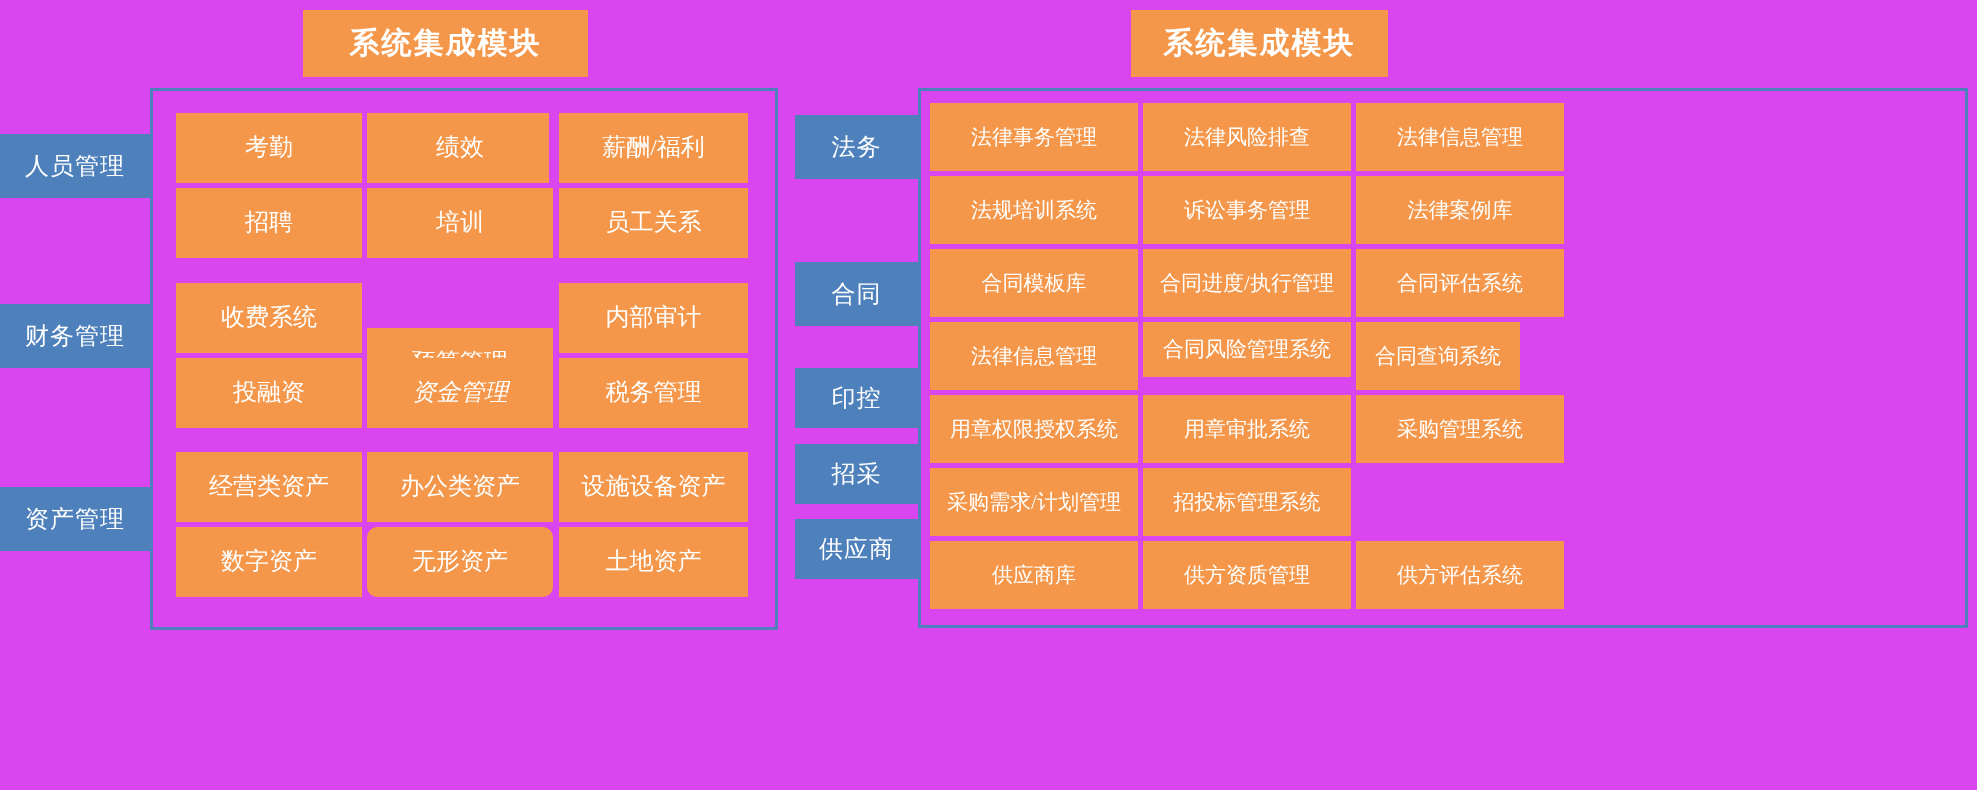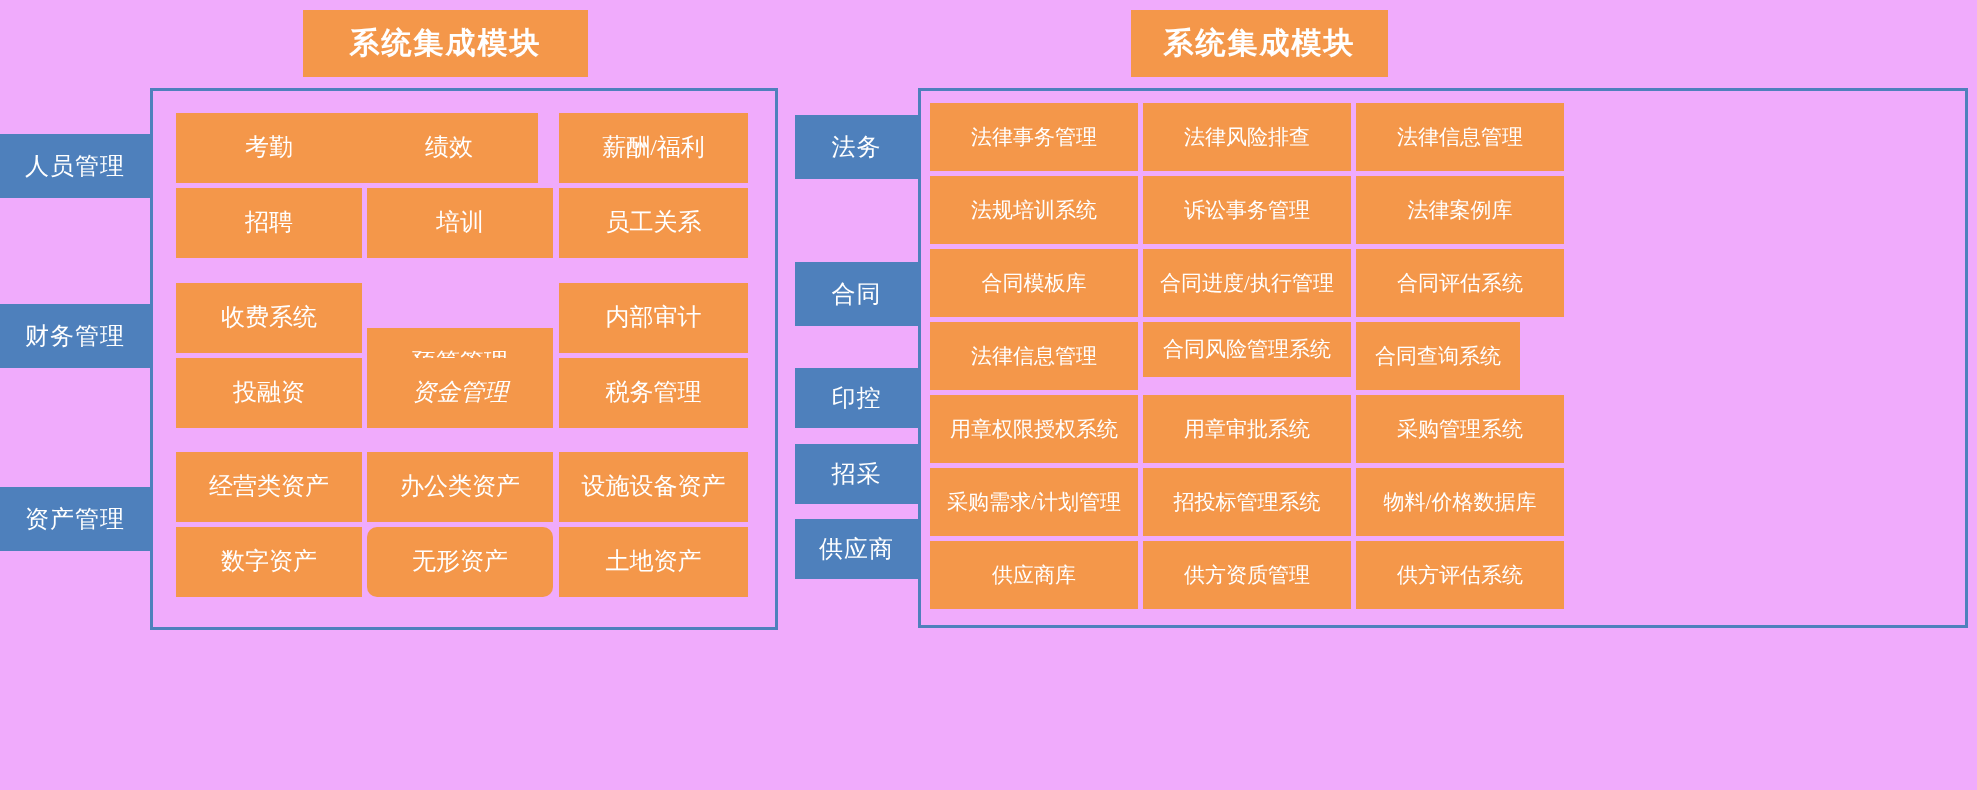--- a/index.html
+++ b/index.html
@@ -1,18 +1,18 @@
 <!DOCTYPE html>
 <html><head>
 <meta charset="utf-8">
 <style>
   html,body{margin:0;padding:0;background:#000;}
   body{width:1977px;height:790px;overflow:hidden;
        font-family:"Liberation Serif","DejaVu Serif",serif;}
-  .stage{position:relative;width:1977px;height:790px;background:#f0abfc;}
+  .stage{position:relative;width:1977px;height:790px;background:#d946ef;}
 
   
   .title-box{
     position:absolute;background:#F4974A;color:#fff;
     display:flex;align-items:center;justify-content:center;
     font-size:30px;font-weight:700;letter-spacing:2px;
   }
   .panel{
     position:absolute;border:3px solid #4E80BC;background:transparent;
     box-sizing:border-box;
@@ -38,21 +38,21 @@
 
   <div class="title-box" style="left:303px;top:10px;width:285px;height:67px;">系统集成模块</div>
 
   <div class="panel" style="left:150px;top:88px;width:628px;height:542px;"></div>
 
   <div class="side-label" style="left:0px;top:134px;width:150px;height:64px;">人员管理</div>
   <div class="side-label" style="left:0px;top:304px;width:150px;height:64px;">财务管理</div>
   <div class="side-label" style="left:0px;top:487px;width:150px;height:64px;">资产管理</div>
 
   <div class="cell s1" style="left:176px;top:113px;width:186px;height:70px;">考勤</div>
-  <div class="cell s1" style="left:356px;top:113px;width:182px;height:70px;padding-left:8px;">绩效</div>
+  <div class="cell s1" style="left:367px;top:113px;width:182px;height:70px;padding-left:8px;">绩效</div>
   <div class="cell s1" style="left:559px;top:113px;width:189px;height:70px;">薪酬/福利</div>
 
   <div class="cell s1" style="left:176px;top:188px;width:186px;height:70px;">招聘</div>
   <div class="cell s1" style="left:367px;top:188px;width:186px;height:70px;">培训</div>
   <div class="cell s1" style="left:559px;top:188px;width:189px;height:70px;">员工关系</div>
 
   <div class="cell s1" style="left:176px;top:283px;width:186px;height:70px;">收费系统</div>
   <div class="cell s1" style="left:367px;top:283px;width:186px;height:70px;margin-top:45px;">预算管理</div>
   <div class="cell s1" style="left:559px;top:283px;width:189px;height:70px;">内部审计</div>
 
@@ -93,19 +93,18 @@
   <div class="cell s2" style="left:930px;top:322px;width:208px;height:68px;">法律信息管理</div>
   <div class="cell s2" style="left:1143px;top:322px;width:208px;height:55px;">合同风险管理系统</div>
   <div class="cell s2" style="left:1356px;top:322px;width:164px;height:68px;">合同查询系统</div>
 
   <div class="cell s2" style="left:930px;top:395px;width:208px;height:68px;">用章权限授权系统</div>
   <div class="cell s2" style="left:1143px;top:395px;width:208px;height:68px;">用章审批系统</div>
   <div class="cell s2" style="left:1356px;top:395px;width:208px;height:68px;">采购管理系统</div>
 
   <div class="cell s2" style="left:930px;top:468px;width:208px;height:68px;">采购需求/计划管理</div>
   <div class="cell s2" style="left:1143px;top:468px;width:208px;height:68px;">招投标管理系统</div>
-  <div class="cell s2" style="left:1356px;top:468px;width:208px;height:68px;">物料/价格数据库</div>
 
   <div class="cell s2" style="left:930px;top:541px;width:208px;height:68px;">供应商库</div>
   <div class="cell s2" style="left:1143px;top:541px;width:208px;height:68px;">供方资质管理</div>
   <div class="cell s2" style="left:1356px;top:541px;width:208px;height:68px;">供方评估系统</div>
 
 </div>
 
 </body></html>

